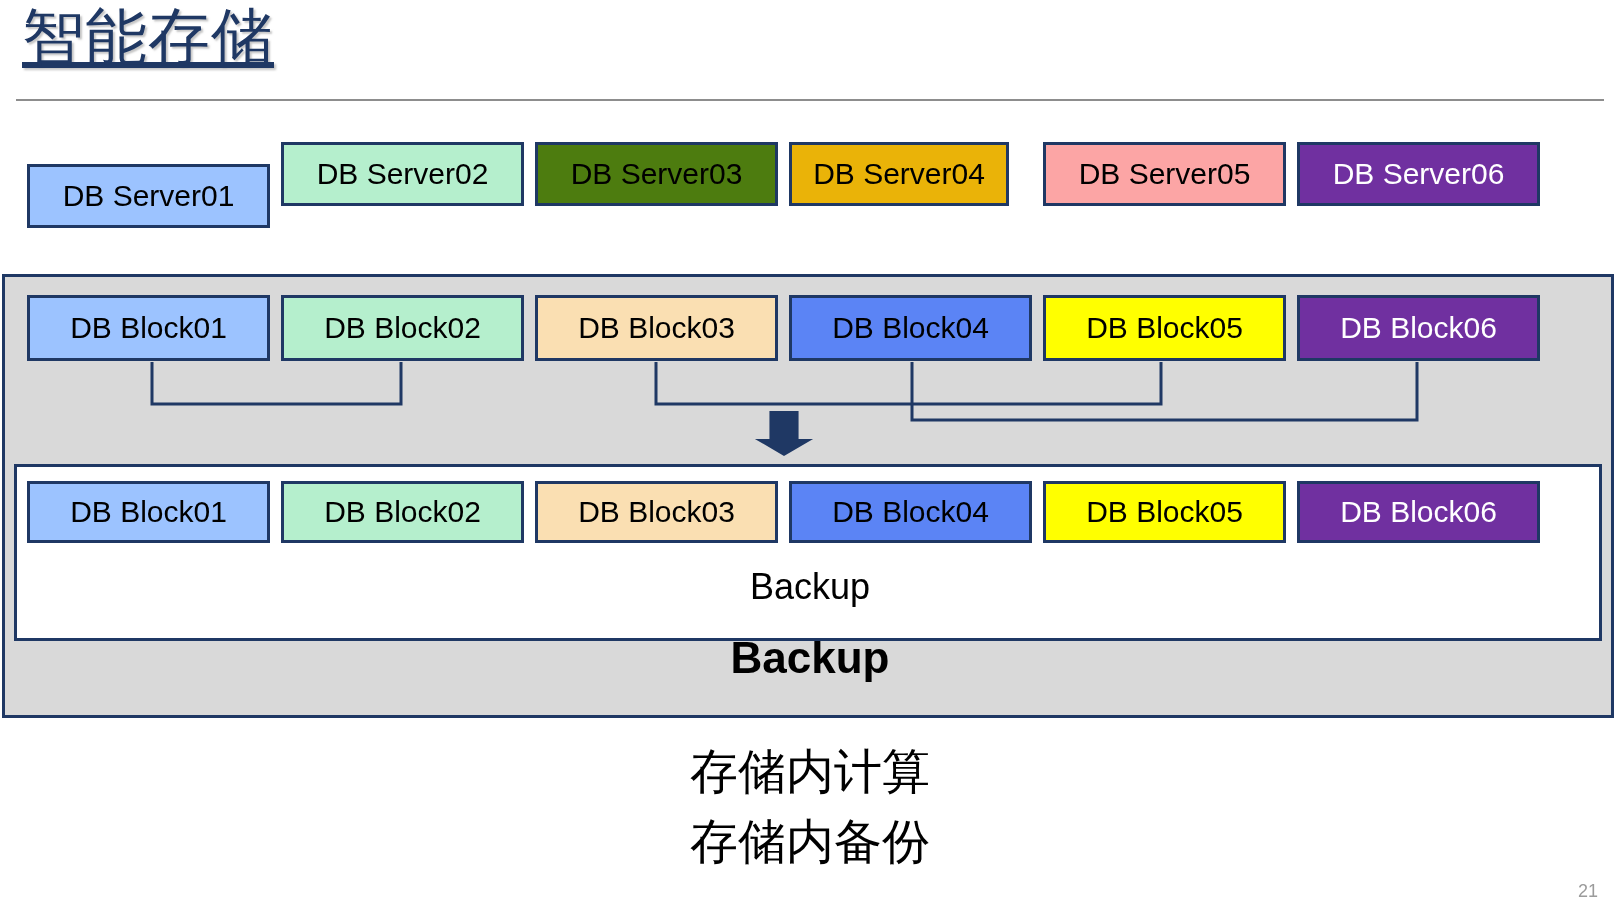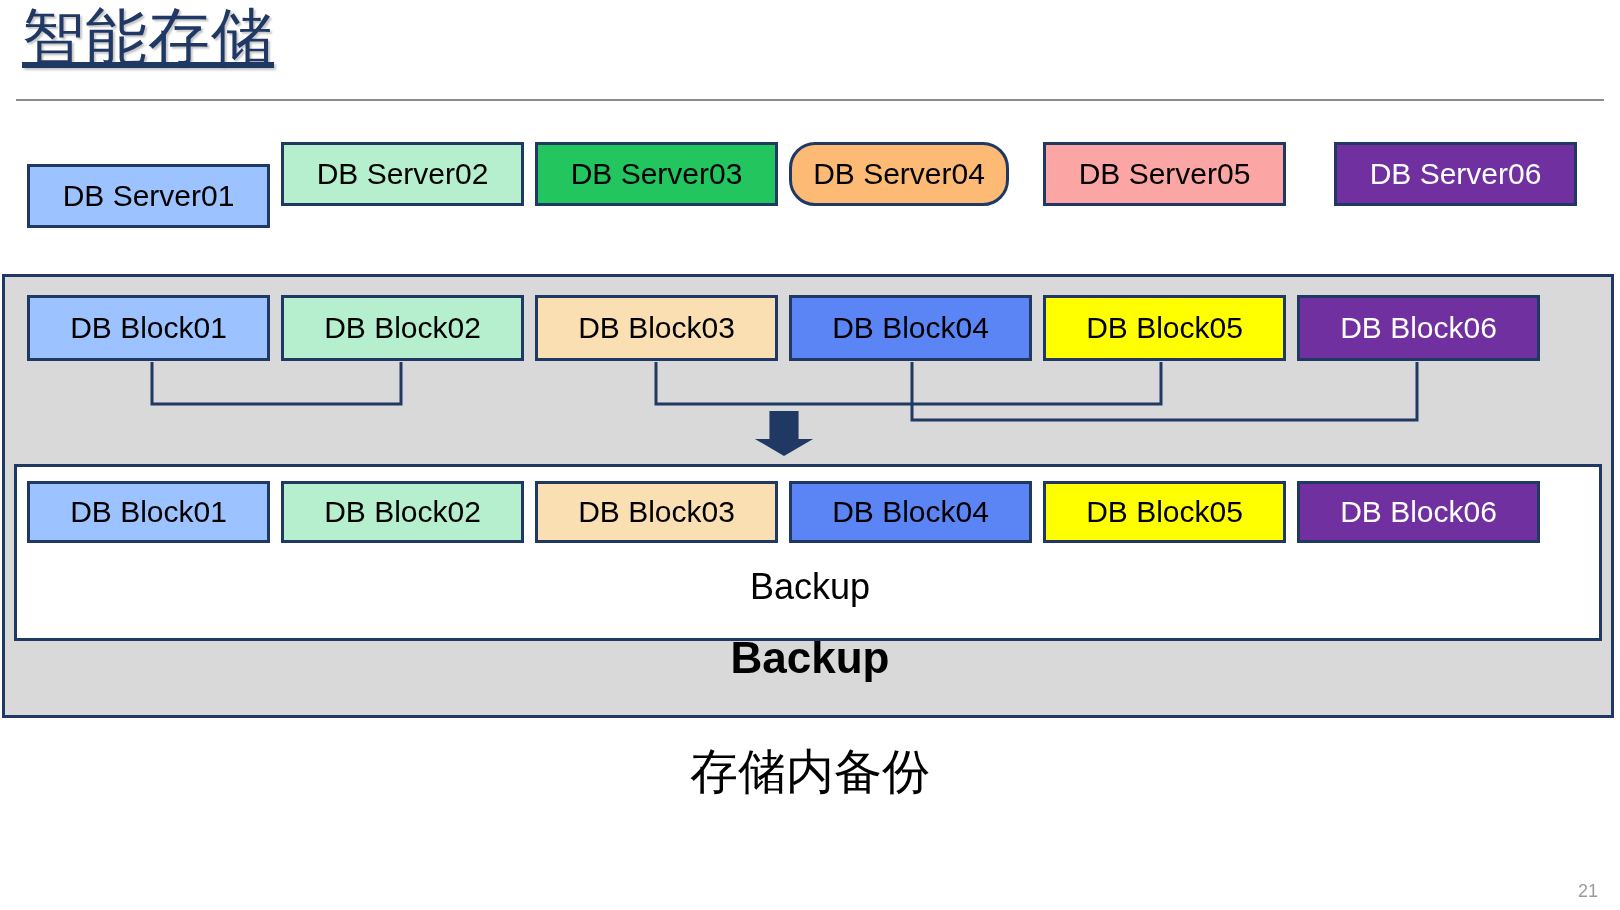--- a/index.html
+++ b/index.html
@@ -144,30 +144,30 @@
 
 <div id="backup-container"></div>
 
 <div id="server-row">
     <div class="node" style="left: 27px; width: 243px; background: rgb(156, 195, 255); color: rgb(0, 0, 0); border-color: rgb(31, 56, 100); margin-top: 22px;">
       <span>DB Server01</span>
     </div>
     <div class="node" style="left: 281px; width: 243px; background: rgb(181, 239, 205); color: rgb(0, 0, 0); border-color: rgb(31, 56, 100);">
       <span>DB Server02</span>
     </div>
-    <div class="node" style="left: 535px; width: 243px; background: #22c55e; color: rgb(0, 0, 0); border-color: rgb(31, 56, 100);">
+    <div class="node" style="left: 535px; width: 243px; background: #4d7c0f; color: rgb(0, 0, 0); border-color: rgb(31, 56, 100);">
       <span>DB Server03</span>
     </div>
-    <div class="node" style="left: 789px; width: 220px; background: #fdba74; color: rgb(0, 0, 0); border-color: rgb(31, 56, 100); border-radius: 26px;">
+    <div class="node" style="left: 789px; width: 220px; background: #eab308; color: rgb(0, 0, 0); border-color: rgb(31, 56, 100);">
       <span>DB Server04</span>
     </div>
     <div class="node" style="left: 1043px; width: 243px; background: #fca5a5; color: rgb(0, 0, 0); border-color: rgb(31, 56, 100);">
       <span>DB Server05</span>
     </div>
-    <div class="node light" style="left: 1297px; width: 243px; background: rgb(112, 48, 160); color: rgb(255, 255, 255); border-color: rgb(31, 56, 100); margin-left: 37px;">
+    <div class="node light" style="left: 1297px; width: 243px; background: rgb(112, 48, 160); color: rgb(255, 255, 255); border-color: rgb(31, 56, 100);">
       <span>DB Server06</span>
     </div>
   </div>
 
 <div id="block-row-top">
     <div class="node" style="left: 27px; width: 243px; background: rgb(156, 195, 255); color: rgb(0, 0, 0); border-color: rgb(31, 56, 100);">
       <span>DB Block01</span>
     </div>
     <div class="node" style="left: 281px; width: 243px; background: rgb(181, 239, 205); color: rgb(0, 0, 0); border-color: rgb(31, 56, 100);">
       <span>DB Block02</span>
@@ -211,16 +211,17 @@
     </div>
     <div class="node light" style="left: 1297px; width: 243px; background: rgb(112, 48, 160); color: rgb(255, 255, 255); border-color: rgb(31, 56, 100);">
       <span>DB Block06</span>
     </div>
   </div>
 
 <div id="backup-label">Backup</div>
 <div id="storage-label">Backup</div>
 
 <div id="caption">
+  <div>存储内计算</div>
   <div>存储内备份</div>
 </div>
 
 <div id="page-number">21</div>
 
 </body></html>

